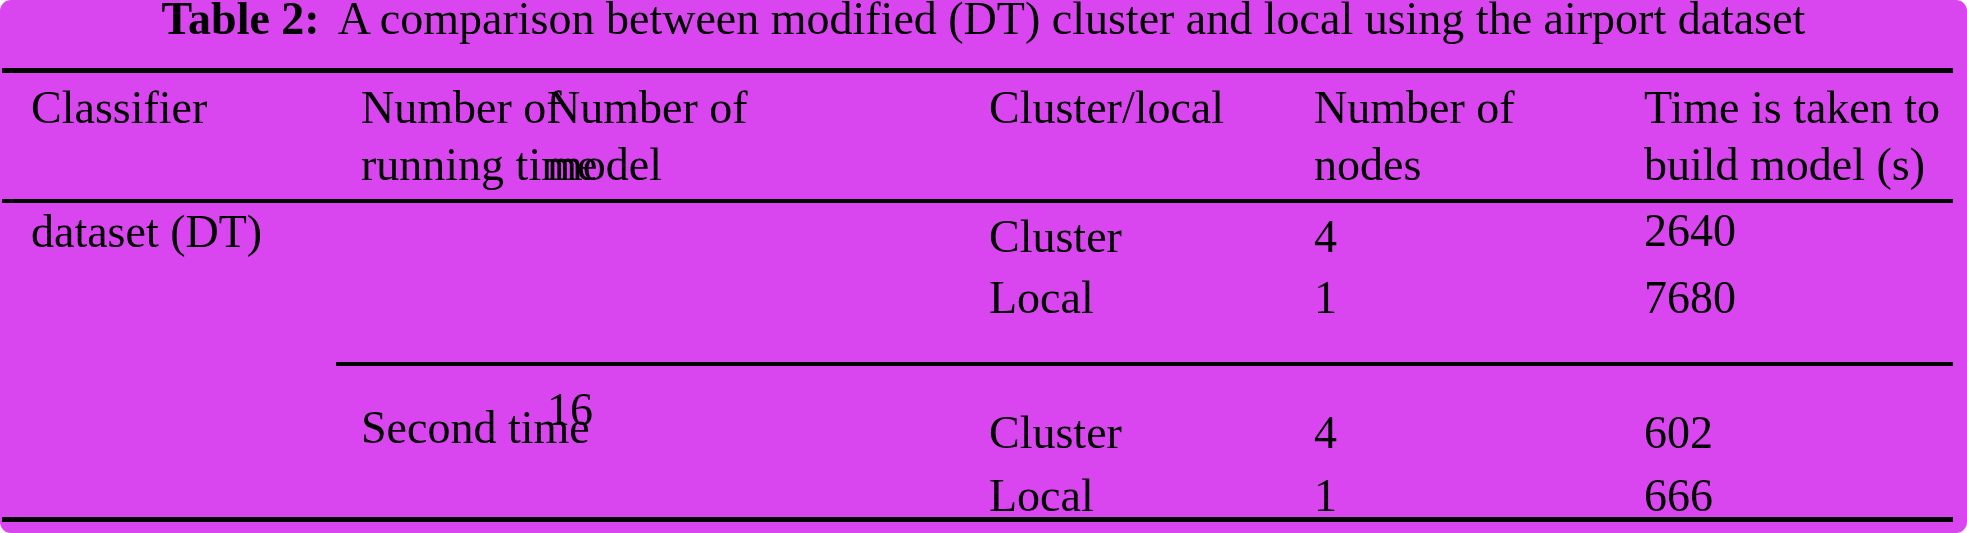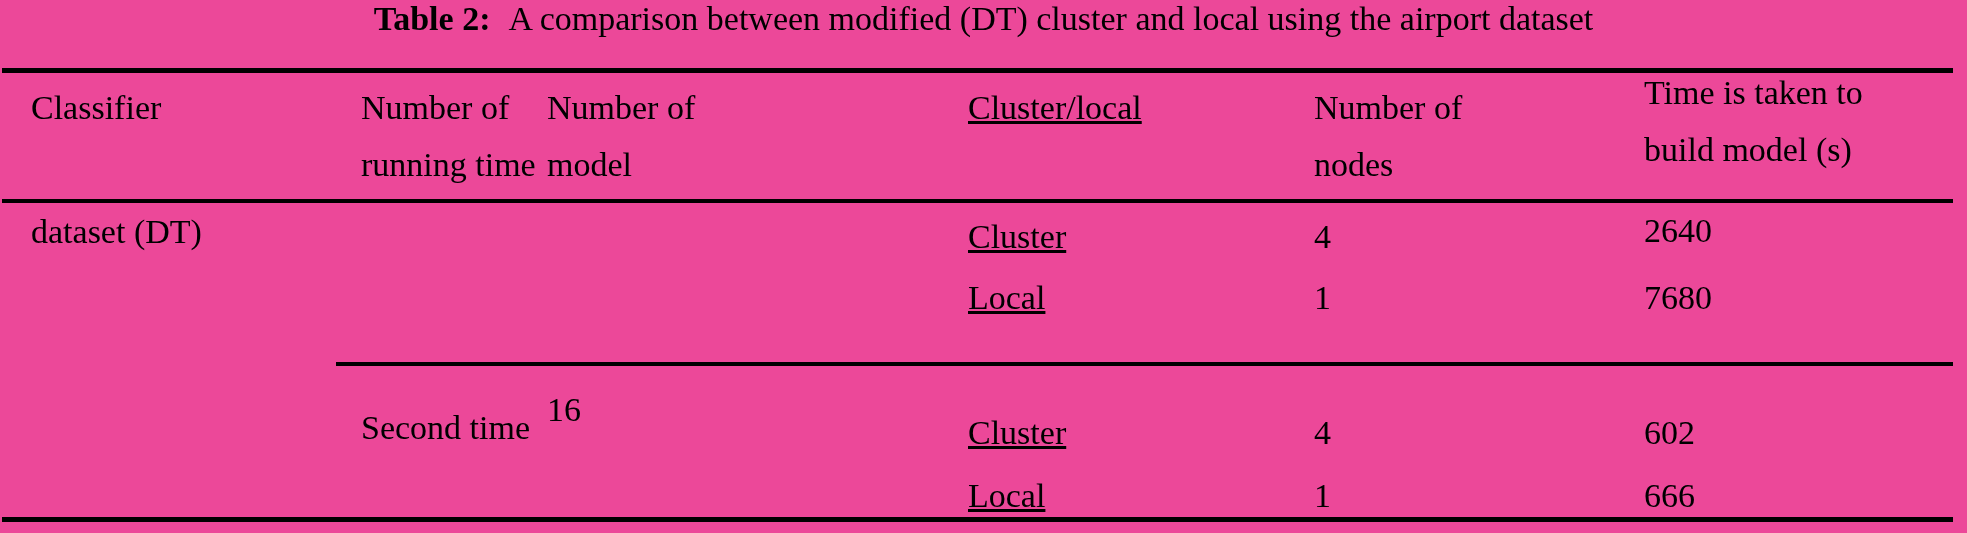--- a/index.html
+++ b/index.html
@@ -4,25 +4,26 @@
 <style>
   html, body {
     margin: 0;
     padding: 0;
     background: #ffffff;
   }
   #page {
     position: relative;
     width: 1967px;
     height: 533px;
-    background: #ec4899;
+    background: #d946ef;
     color: #000000;
     font-family: "Liberation Serif", "DejaVu Serif", serif;
-    font-size: 34px;
+    font-size: 46px;
     overflow: hidden;
+    border-radius: 11px;
   }
   .caption {
     position: absolute;
     top: -6px;
     left: 0;
     width: 1967px;
     text-align: center;
     white-space: nowrap;
     line-height: 50px;
   }
@@ -44,21 +45,21 @@
     line-height: 45px;
     margin-left: 24px;
   }
   .hdr {
     line-height: 57px;
   }
   
   .c1 { left: 7px; }
   .c2 { left: 337px; }
   .c3 { left: 523px; }
-  .c4 { left: 944px; text-decoration: underline; }
+  .c4 { left: 965px; }
   .c5 { left: 1290px; }
   .c6 { left: 1620px; }
 </style>
 </head>
 <body>
 
 <div id="page">
 
   <div class="caption">
     <span class="cap-label">Table 2:</span><span>A comparison between modified (DT) cluster and local using the airport dataset</span>
@@ -70,21 +71,21 @@
   <div class="rule rule-bottom"></div>
 
   <div class="cell hdr c1" style="top:79px">Classifier</div>
   <div class="cell hdr c2" style="top:79px">Number of
 running time</div>
   <div class="cell hdr c3" style="top:79px">Number of
 model</div>
   <div class="cell hdr c4" style="top:79px">Cluster/local</div>
   <div class="cell hdr c5" style="top:79px">Number of
 nodes</div>
-  <div class="cell hdr c6" style="top:64px">Time is taken to
+  <div class="cell hdr c6" style="top:79px">Time is taken to
 build model (s)</div>
 
   <div class="cell c1" style="top:209px">dataset (DT)</div>
 
 
   <div class="cell c4" style="top:214px">Cluster</div>
   <div class="cell c5" style="top:214px">4</div>
   <div class="cell c6" style="top:208px">2640</div>
 
   <div class="cell c4" style="top:275px">Local</div>

